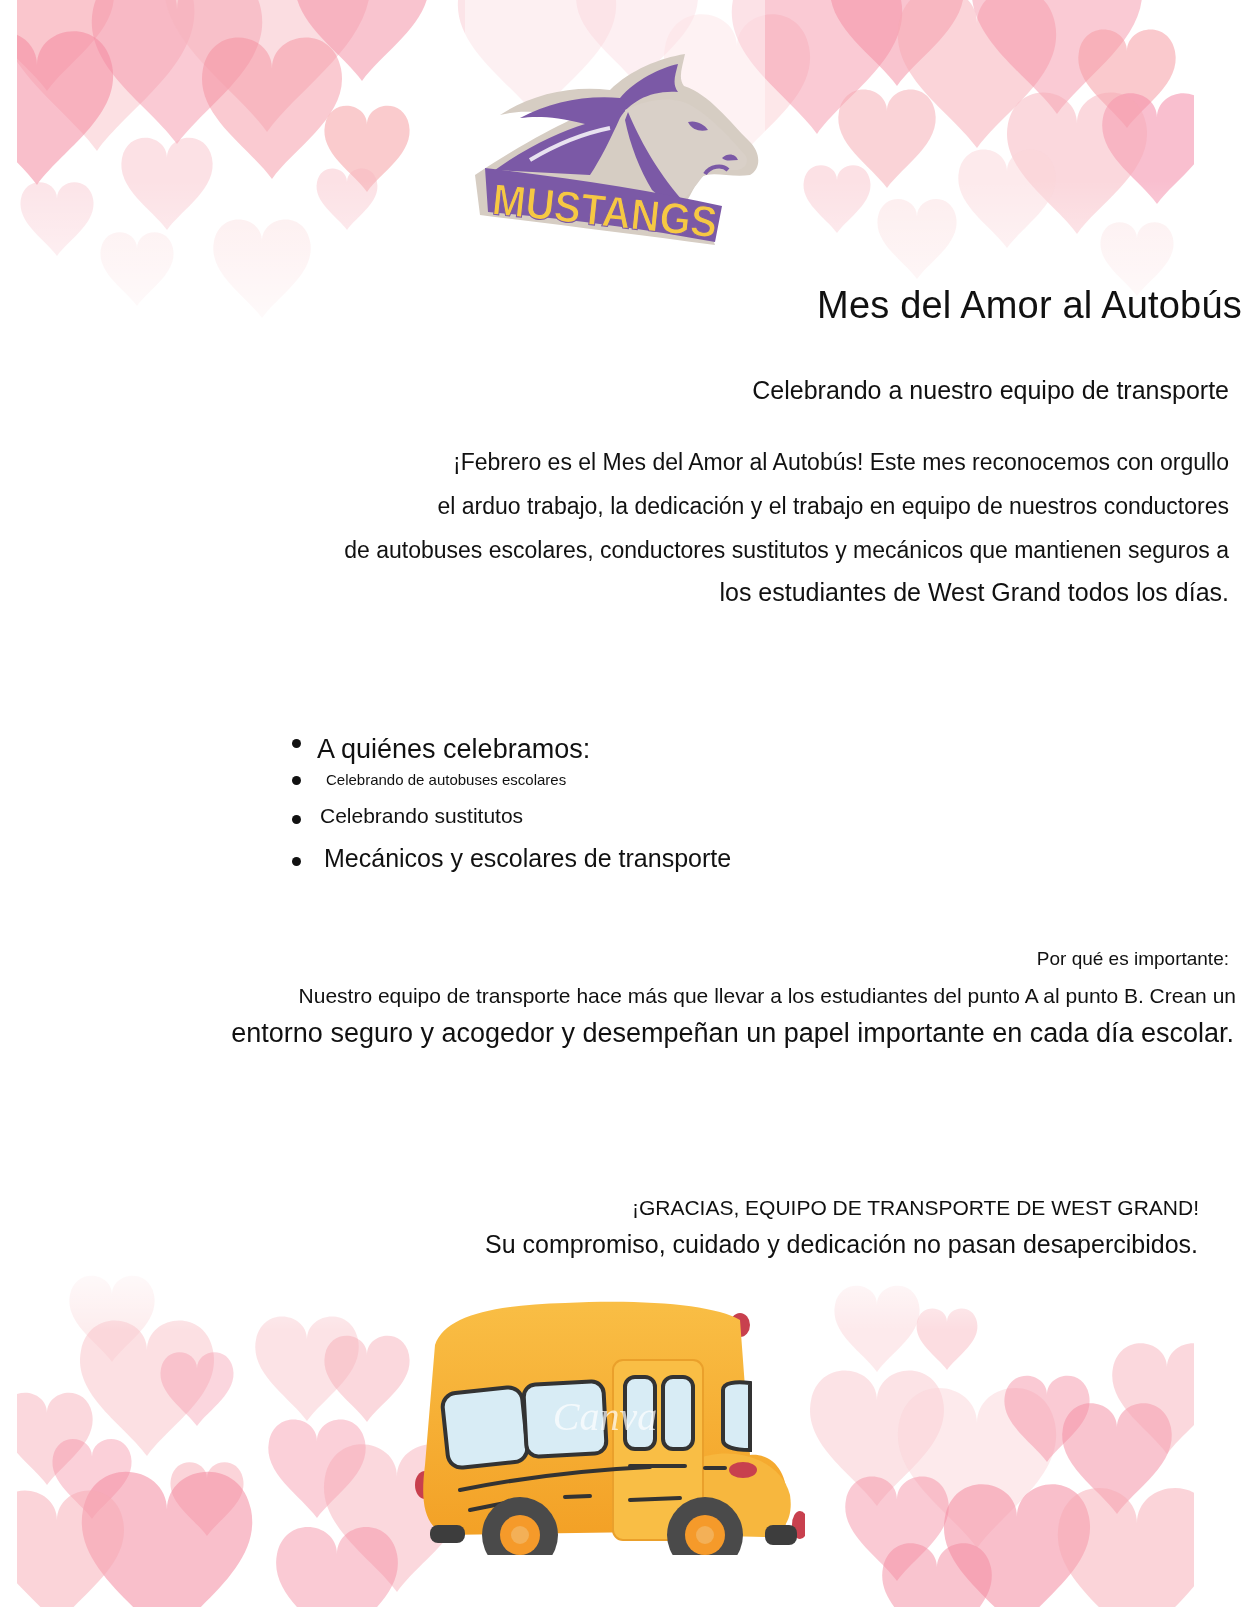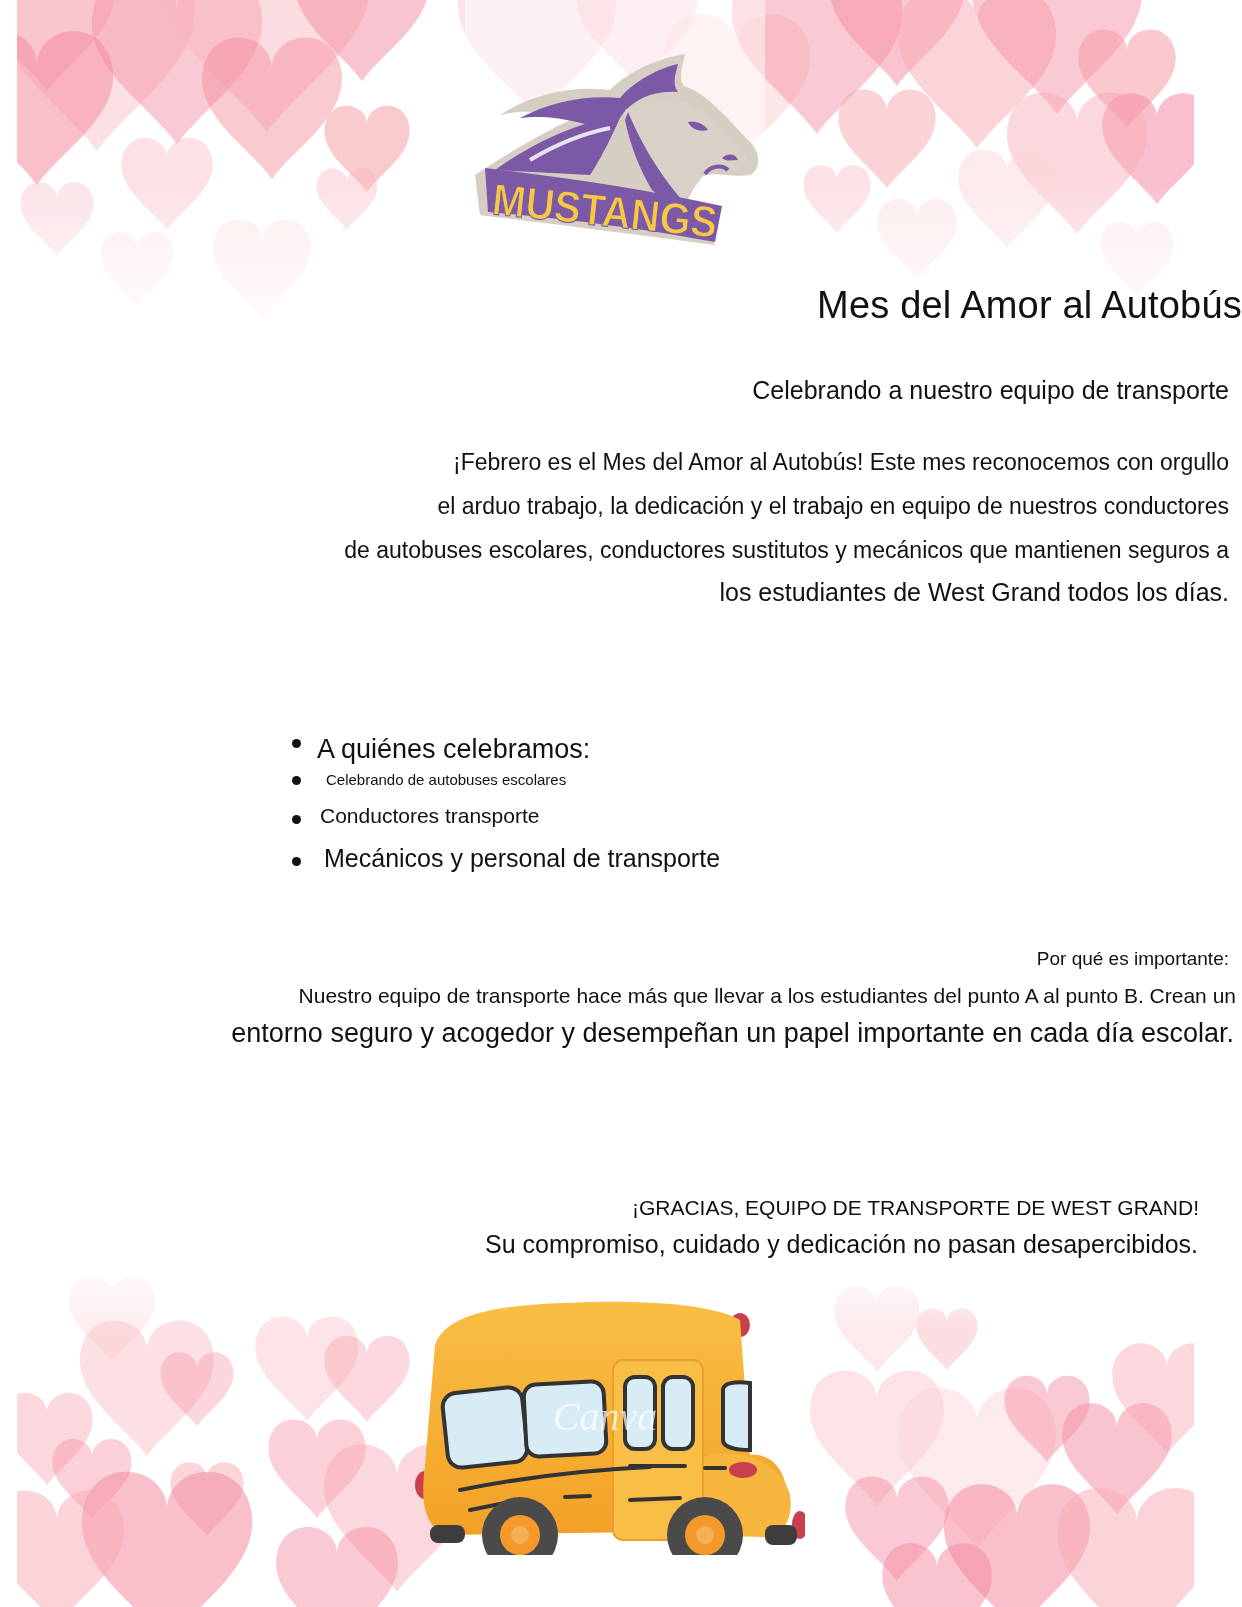--- a/index.html
+++ b/index.html
@@ -162,25 +162,25 @@
   <div class="li h">
     <span class="dot"></span>
     <span class="lbl">A quiénes celebramos:</span>
   </div>
   <div class="li s1">
     <span class="dot"></span>
     <span class="lbl">Celebrando de autobuses escolares</span>
   </div>
   <div class="li s2">
     <span class="dot"></span>
-    <span class="lbl">Conductores transporte</span>
+    <span class="lbl">Celebrando sustitutos</span>
   </div>
   <div class="li s3">
     <span class="dot"></span>
-    <span class="lbl">Mecánicos y personal de transporte</span>
+    <span class="lbl">Mecánicos y escolares de transporte</span>
   </div>
 </div>
 
 <div>
   <div class="text why-h">Por qué es importante:</div>
   <div class="text why-1">Nuestro equipo de transporte hace más que llevar a los estudiantes del punto A al punto B. Crean un</div>
   <div class="text why-2">entorno seguro y acogedor y desempeñan un papel importante en cada día escolar.</div>
 </div>
 
 <div>

